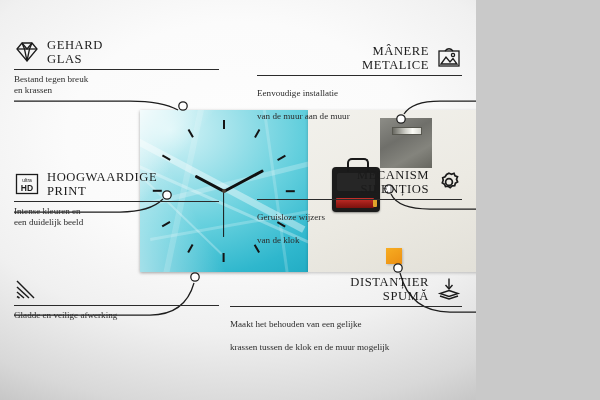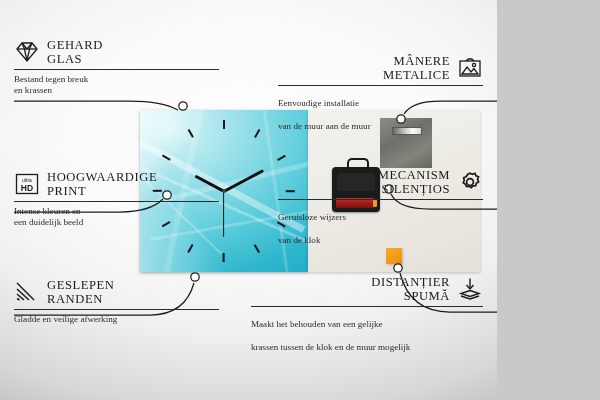--- a/index.html
+++ b/index.html
@@ -5,21 +5,20 @@
   html,body{margin:0;padding:0;}
   body{
     width:600px;height:400px;overflow:hidden;
     font-family:"Liberation Serif",serif;
     background:#c9c9c9;
   }
   #stage{
     position:relative;width:476px;height:400px;overflow:hidden;
     background:
       radial-gradient(120% 95% at 50% 34%, #fdfdfd 0%, #fbfbfb 30%, #f0f0f0 52%, #d8d8d8 72%, #b9b9b9 88%, #ababab 100%);
-    padding-left: 21px;
   }
   
   .feature{position:absolute;width:205px;}
   .feature .head{display:flex;align-items:center;gap:7px;}
   .feature.right .head{flex-direction:row-reverse;}
   .ttl{
     font-family:"Liberation Serif",serif;
     font-size:12.6px;line-height:14.2px;letter-spacing:.55px;
     text-transform:uppercase;color:#1b1b1b;font-weight:400;
   }
@@ -30,21 +29,21 @@
     font-family:"Liberation Serif",serif;
   }
   .feature.right .sub{margin-top:12px;}
   .ico{width:26px;height:24px;flex:0 0 26px;display:block;}
   .ico svg{display:block;width:26px;height:24px;}
 
   
   #f-glass{left:14px;top:38px;}
   #f-print{left:14px;top:170px;}
   #f-edges{left:14px;top:278px;}
-  #f-handles{right:14px;top:54px;}
+  #f-handles{right:14px;top:44px;}
   #f-mech{right:14px;top:168px;}
   #f-spacer{right:14px;top:275px;}
   #f-spacer{width:232px;}
   #f-handles,#f-mech{width:205px;}
 
   
   #photo{position:absolute;left:140px;top:110px;width:340px;height:162px;}
   #clockpane{
     position:absolute;left:0;top:0;width:168px;height:162px;
     background:
@@ -205,24 +204,20 @@
       <span class="ico">
         <svg viewBox="0 0 26 24">
             <g stroke="#1b1b1b" stroke-width="1.5" fill="none">
           <path d="M3 3 L20 20"></path>
               <path d="M3 9 L15 20"></path>
               <path d="M3 14 L10 20"></path>
               <path d="M3 18.5 L5.5 20"></path>
         </g>
           </svg>
       </span>
-      <div>
-        <div class="ttl">GESLEPEN</div>
-        <div class="ttl">RANDEN</div>
-      </div>
     </div>
     <div class="rule"></div>
     <div class="sub">Gladde en veilige afwerking</div>
   </div>
 
   <div class="feature right" id="f-handles">
     <div class="head">
       <span class="ico">
         <svg viewBox="0 0 26 24">
             <g fill="none" stroke="#1b1b1b" stroke-width="1.3">

